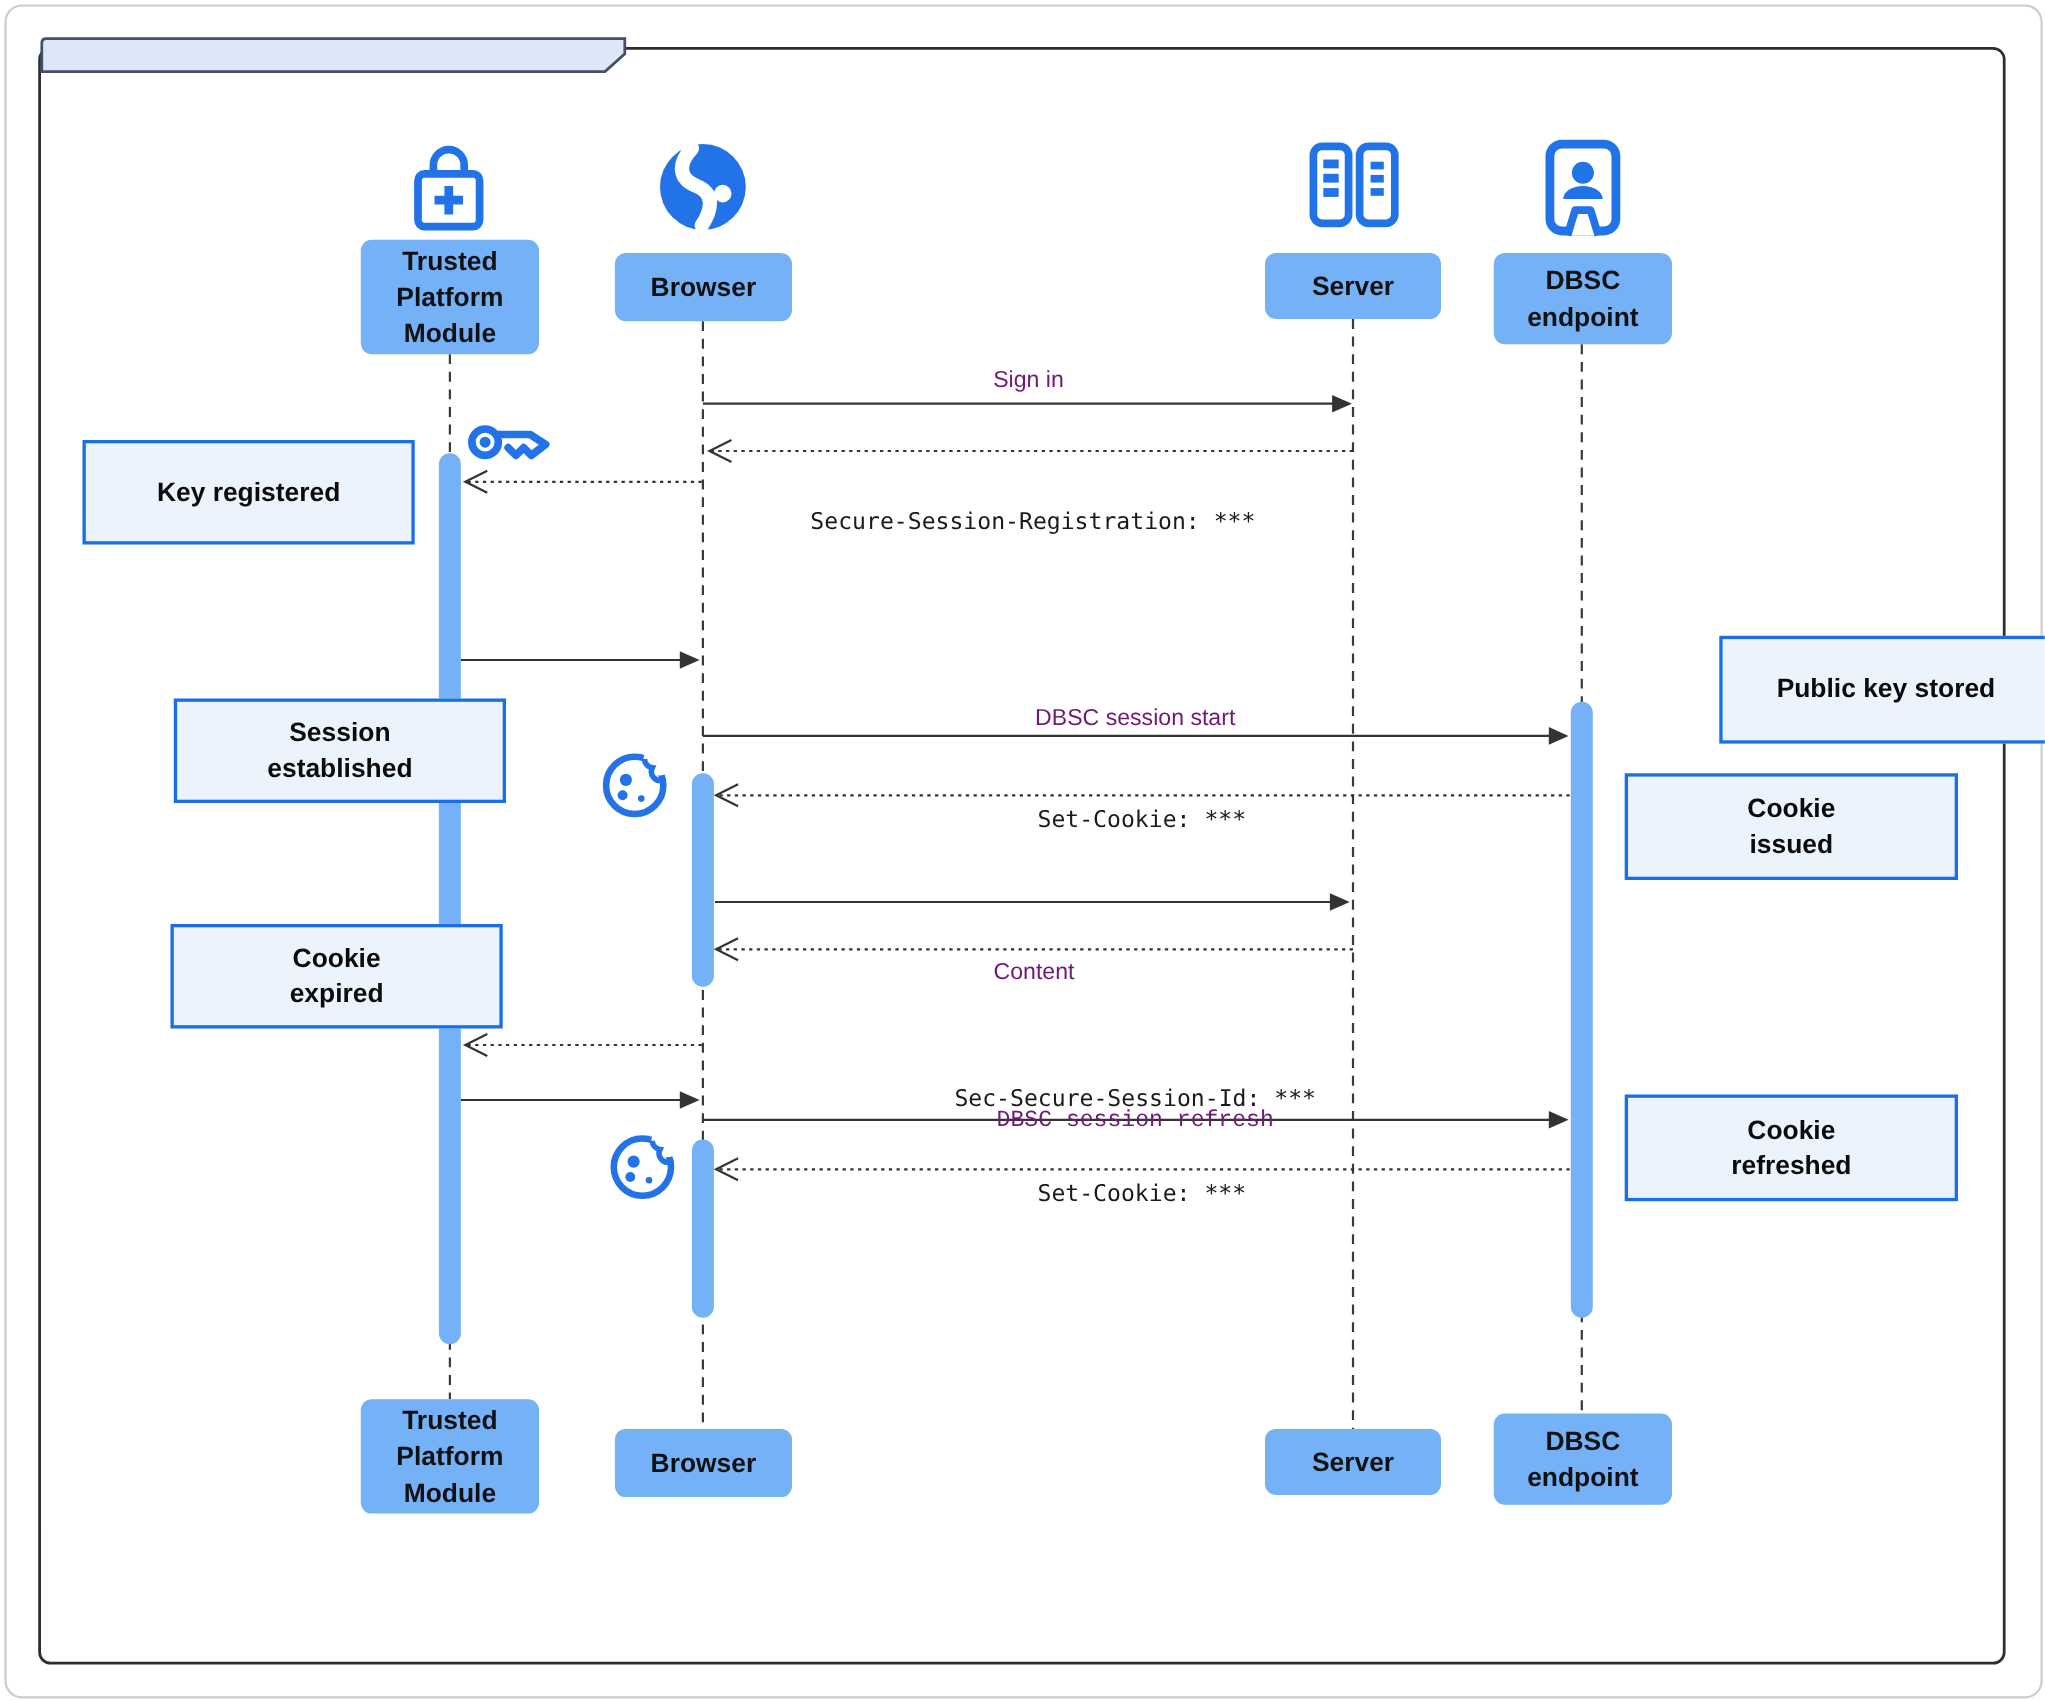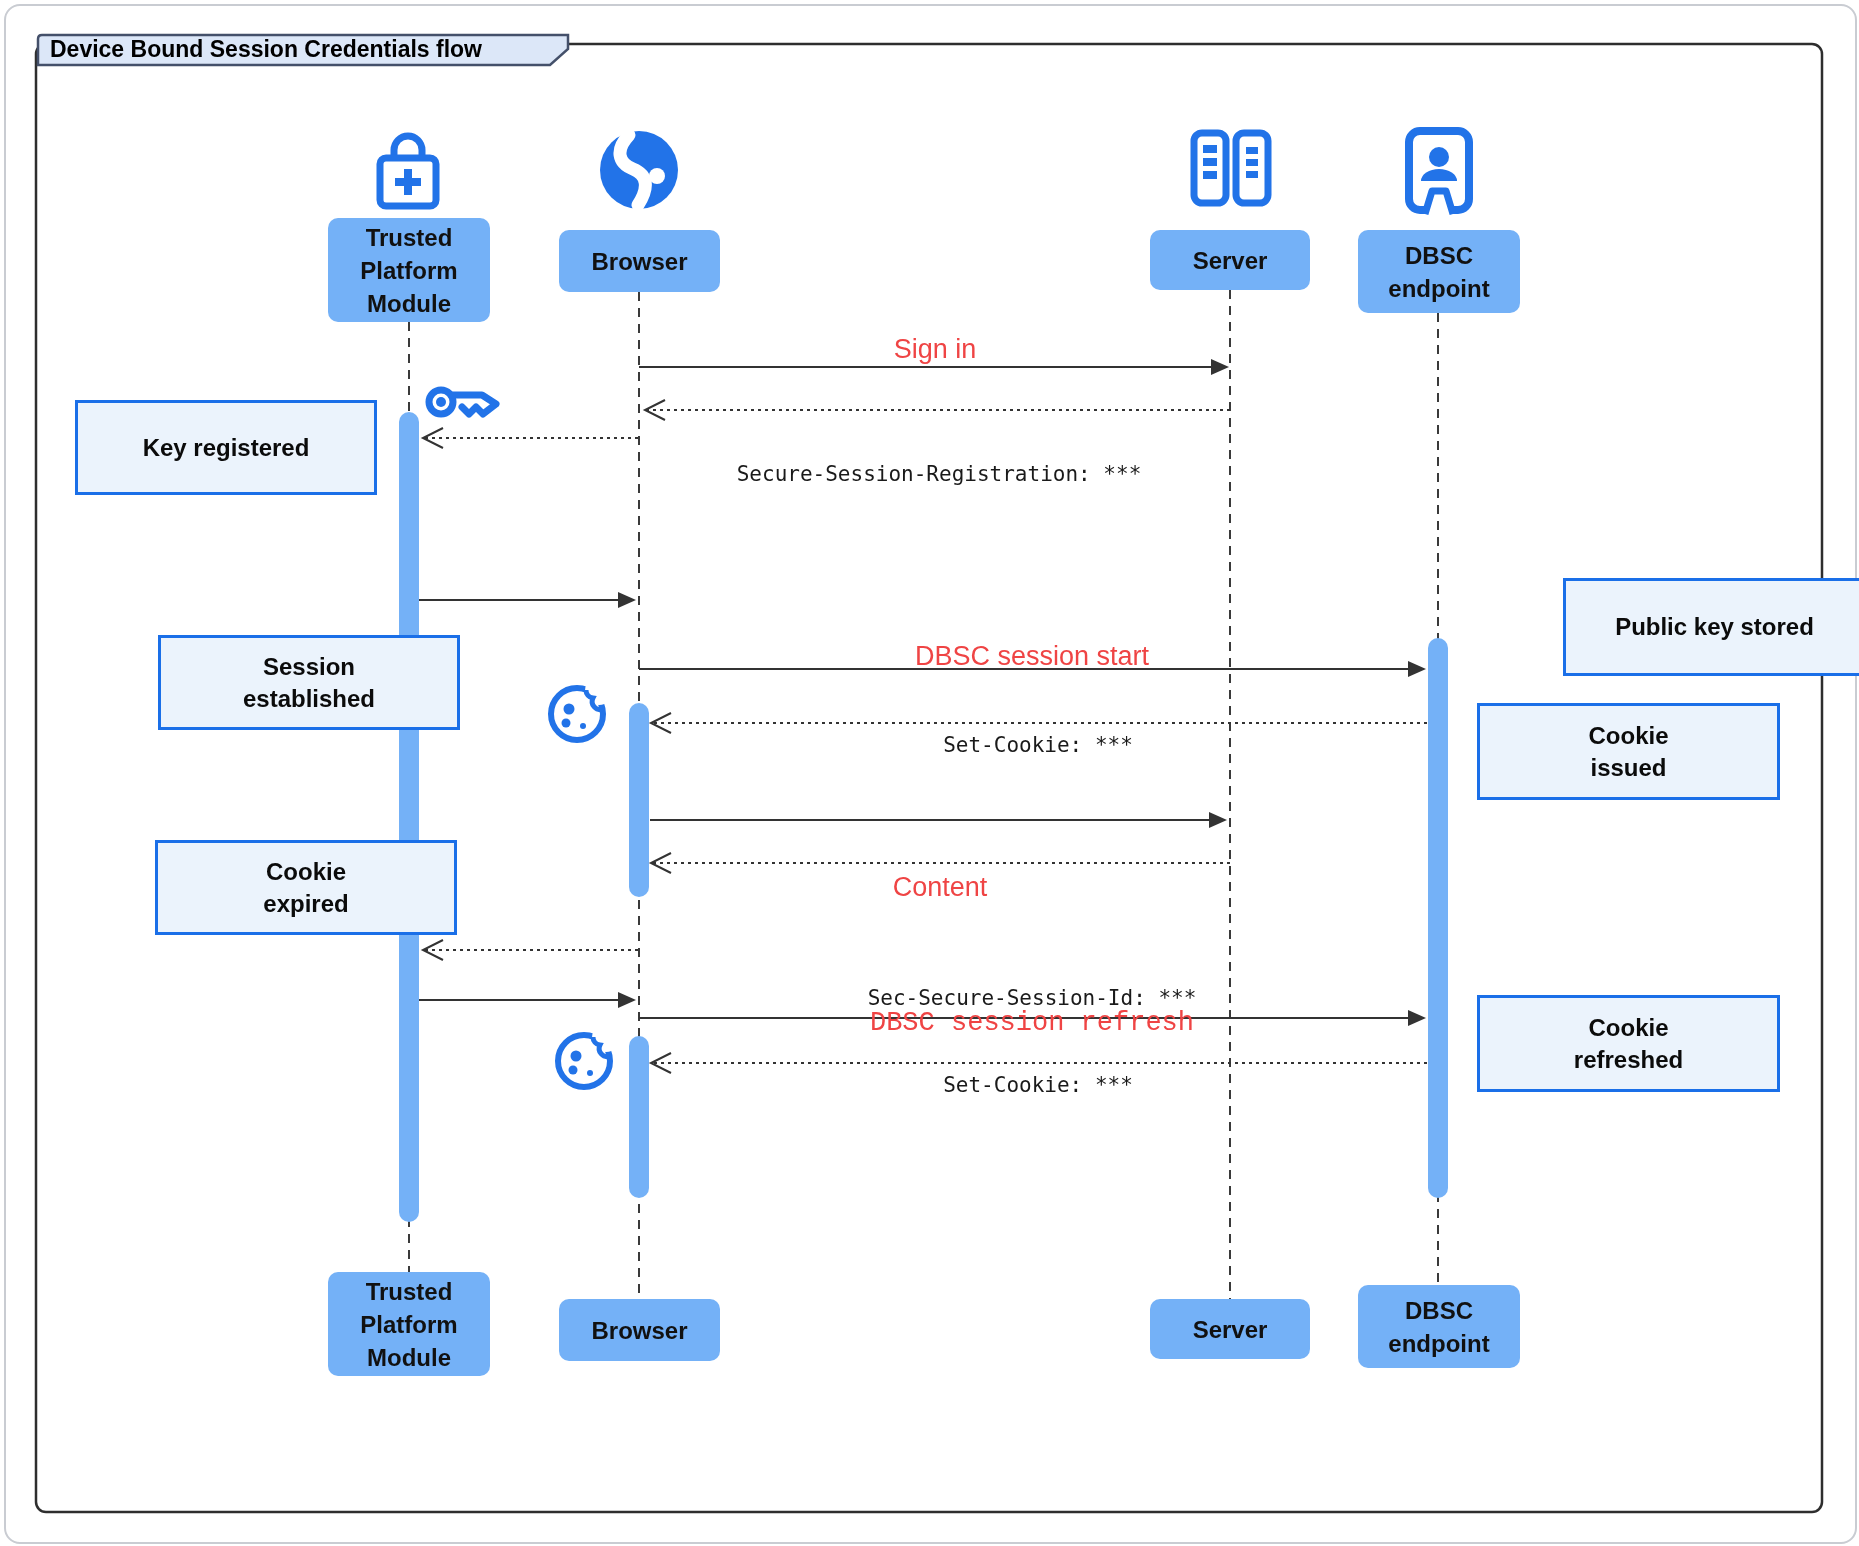--- a/index.html
+++ b/index.html
@@ -17,38 +17,37 @@
   .head-open{fill:none;stroke:#333333;stroke-width:2;}
 
   .bar{position:absolute;width:20px;background:#74B1F7;border-radius:10px;z-index:2;}
 
   .actor-label{position:absolute;z-index:4;background:#74B1F7;border-radius:10px;
     display:flex;align-items:center;justify-content:center;text-align:center;
     font-weight:700;font-size:24px;line-height:33px;color:#111;white-space:pre-line;}
   .note{position:absolute;z-index:4;background:#EBF3FC;border:3px solid #1A6FE8;
     display:flex;align-items:center;justify-content:center;text-align:center;
     font-weight:700;font-size:24px;line-height:32px;color:#0b0b0b;white-space:pre-line;}
-  .msg{position:absolute;z-index:4;text-align:center;font-size:27px;color:#ef4444;}
+  .msg{position:absolute;z-index:4;text-align:center;font-size:21px;color:#701a75;}
   .msg.mono{font-family:"DejaVu Sans Mono","Liberation Mono",monospace;
             font-size:21px;color:#1a1a1a;}
   .icon{position:absolute;z-index:4;}
   .title-tab{position:absolute;left:36px;top:33px;z-index:5;width:540px;height:34px;}
   .title-text{position:absolute;left:50px;top:34px;z-index:6;width:500px;height:31px;
     display:flex;align-items:center;font-weight:700;font-size:23px;color:#000;}
 </style>
 </head>
 <body>
 
 <div class="stage">
   <div class="frame"></div>
 
   <svg class="title-tab" viewBox="0 0 540 34">
     <path d="M2 6 q0 -4 4 -4 H532 V16 L514 32 H2 Z" fill="#DCE7F8" stroke="#44506a" stroke-width="2.5"></path>
   </svg>
-  <div class="title-text">Device Bound Session Credentials flow</div>
 
   <svg class="layer under" width="1859" height="1546" viewBox="0 0 1859 1546">
     <rect x="36" y="44" width="1786" height="1468" rx="10" fill="none" stroke="#2e2e2e" stroke-width="2.5"></rect>
     <line class="lifeline" x1="409" y1="322" x2="409" y2="1272"></line>
     <line class="lifeline" x1="639" y1="292" x2="639" y2="1299"></line>
     <line class="lifeline" x1="1230" y1="290" x2="1230" y2="1299"></line>
     <line class="lifeline" x1="1438" y1="313" x2="1438" y2="1285"></line>
   </svg>
 
   <div class="bar" style="left:399px;top:412px;height:810px;"></div>

